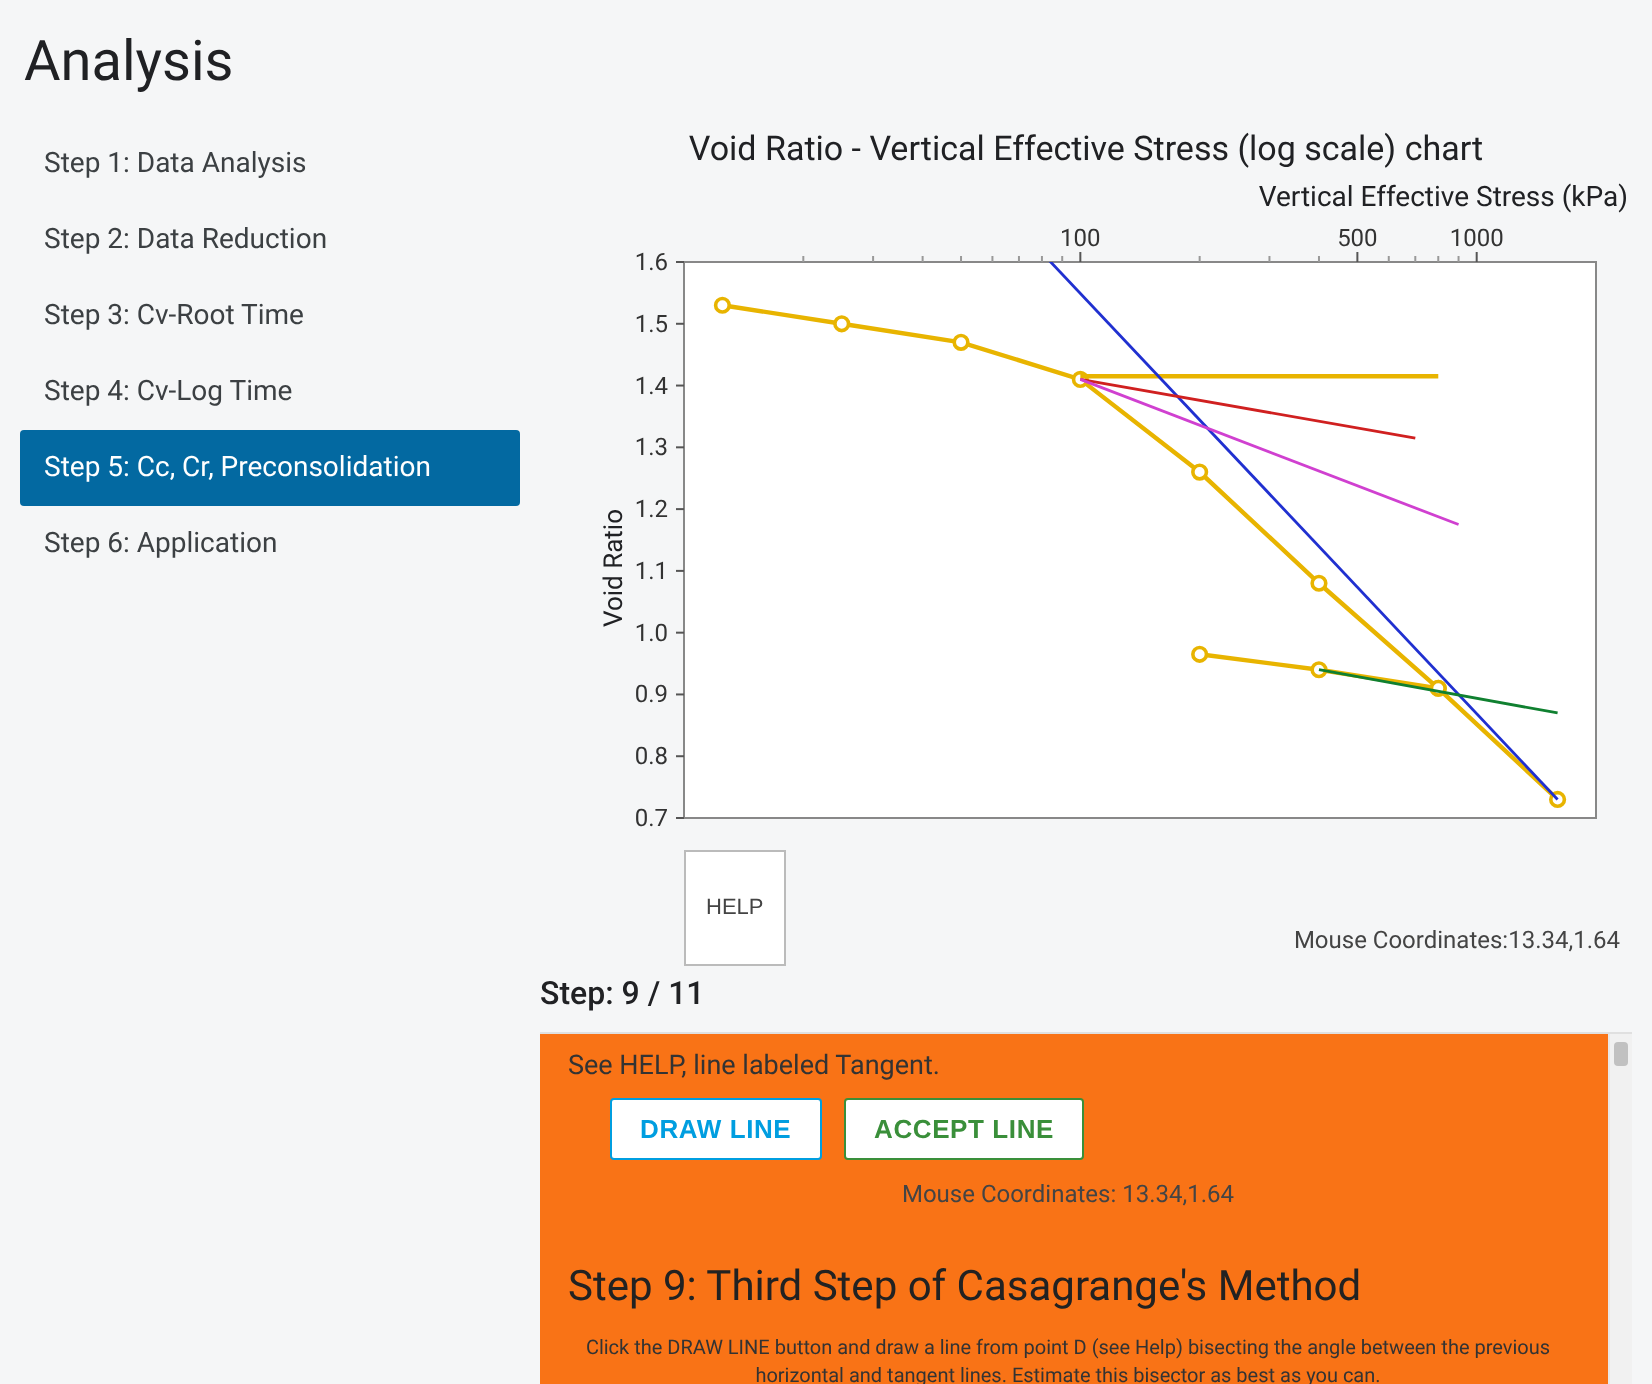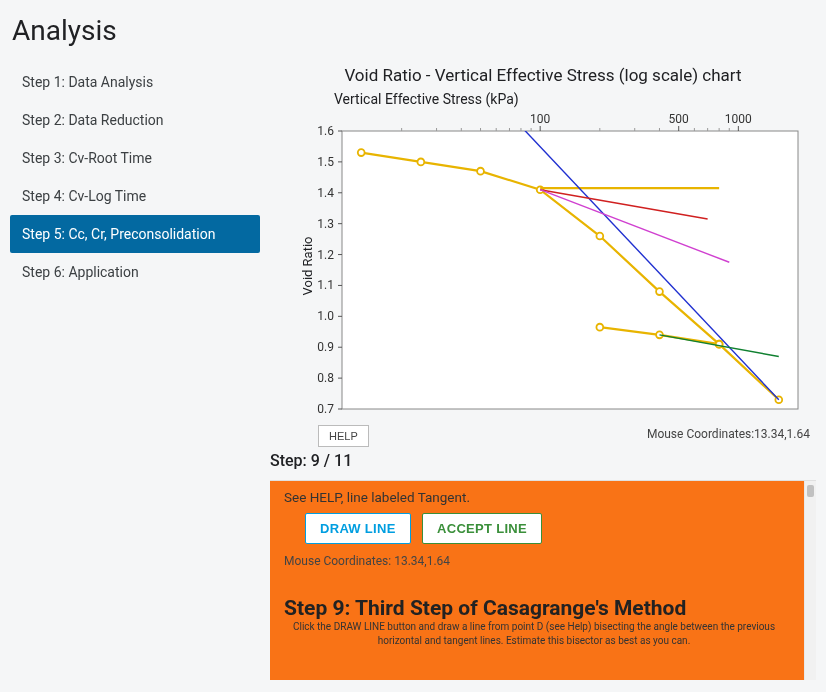--- a/index.html
+++ b/index.html
@@ -37,41 +37,41 @@
     font-size: 17px;
     margin: 2px 0 6px 0;
     font-weight: 400;
   }
   .chart-area {
     position: relative;
     width: 520px;
     margin-left: 24px;
   }
   .x-axis-label {
-    text-align: left;
+    text-align: right;
     font-size: 14px;
     margin-bottom: 2px;
     padding-left: 40px;
   }
   .y-axis-label {
     position: absolute;
     left: -16px;
     top: 50%;
     transform: translateY(-50%) rotate(-90deg);
     transform-origin: center;
     font-size: 13px;
     white-space: nowrap;
   }
   svg.plot { display: block; }
   .help-btn {
     border: 1px solid #bbb;
     background: #fff;
     font-size: 11px;
-    padding: 4px 10px;
-    margin-left: 24px;
+    padding: 22px 10px;
+    margin-left: 48px;
     margin-top: 6px;
     cursor: pointer;
     color: #444;
   }
   .coord-row {
     display: flex;
     justify-content: flex-end;
     font-size: 12px;
     color: #444;
     margin-top: -20px;
@@ -116,26 +116,26 @@
     padding: 7px 14px;
     font-size: 13px;
     font-weight: 600;
     letter-spacing: 0.3px;
     cursor: pointer;
     border-radius: 2px;
     margin-right: 8px;
   }
   .btn-draw { color: #009ee0; border-color: #009ee0; margin-left: 21px; }
   .btn-accept { color: #3a8f3a; border-color: #3a8f3a; }
-  .coord2 { text-align: left; font-size: 12px; color: #444; margin-top: 10px; padding-right: 18px;}
+  .coord2 { text-align: center; font-size: 12px; color: #444; margin-top: 10px; padding-right: 18px;}
   .step9-title {
     font-size: 21px;
-    font-weight: 700;
+    font-weight: 400;
     margin-top: 28px;
-    margin-bottom: 0;
+    margin-bottom: 12px;
     color: #222;
   }
   .step9-body {
     font-size: 10px;
     color: #333;
     line-height: 1.4;
     padding-right: 18px;
     text-align: center;
   }
 </style>

